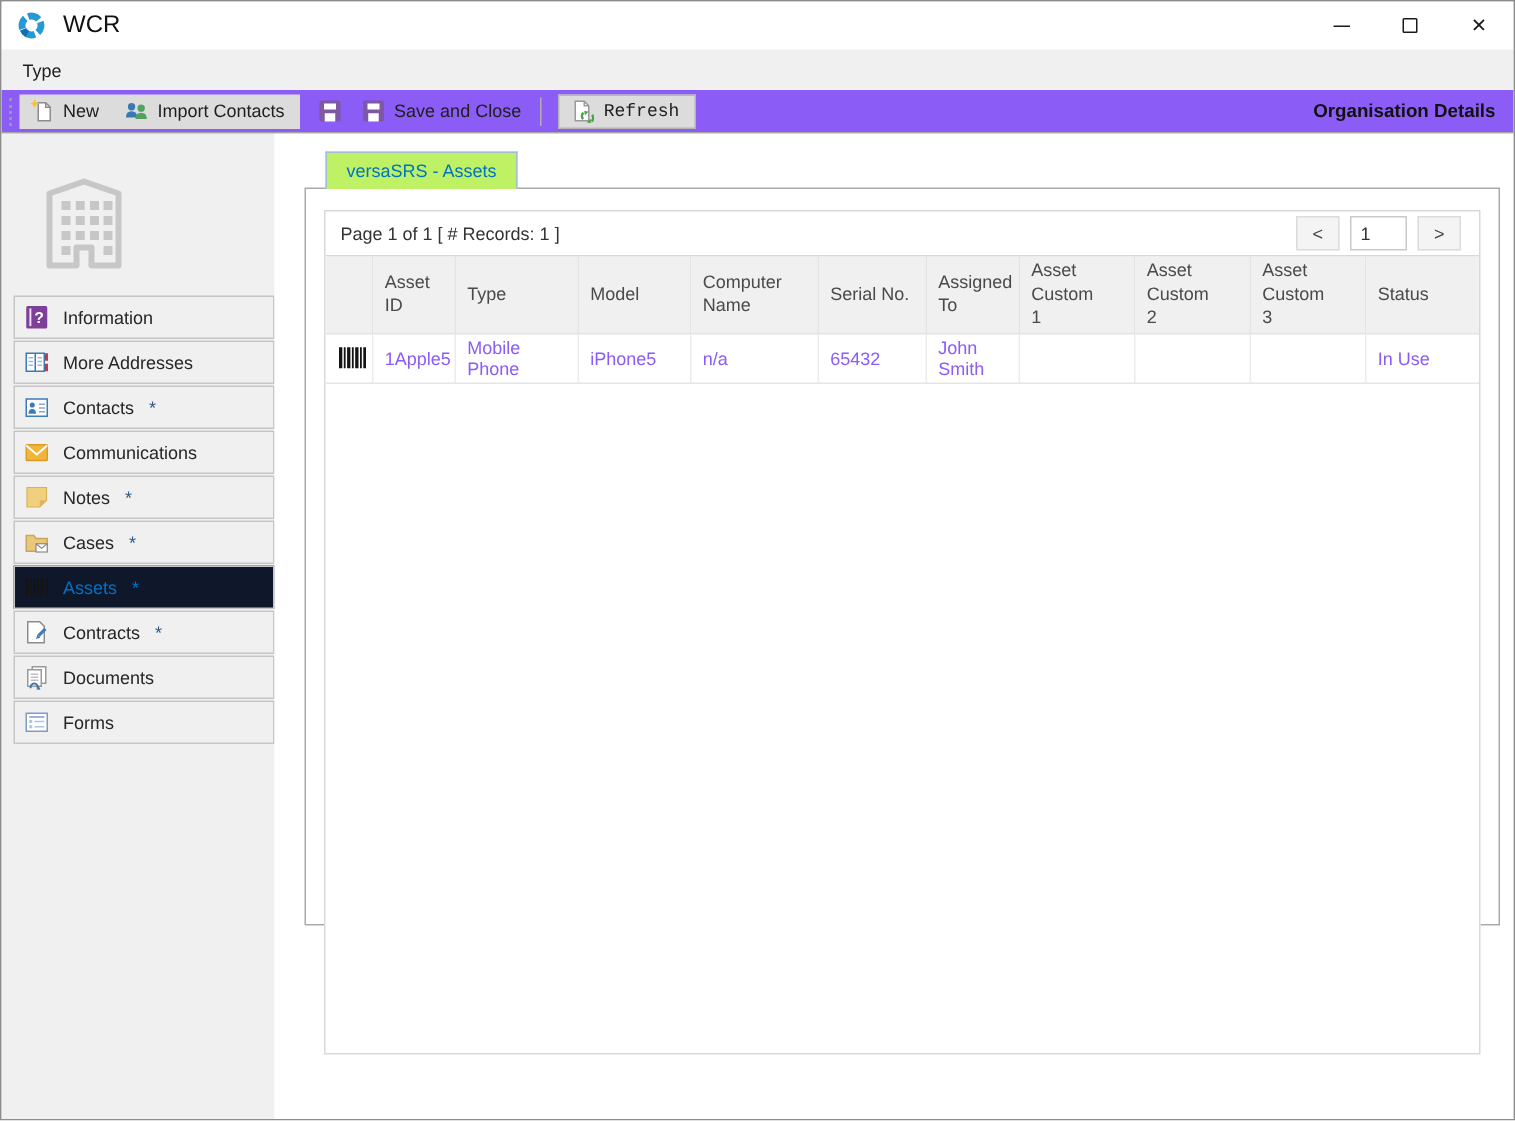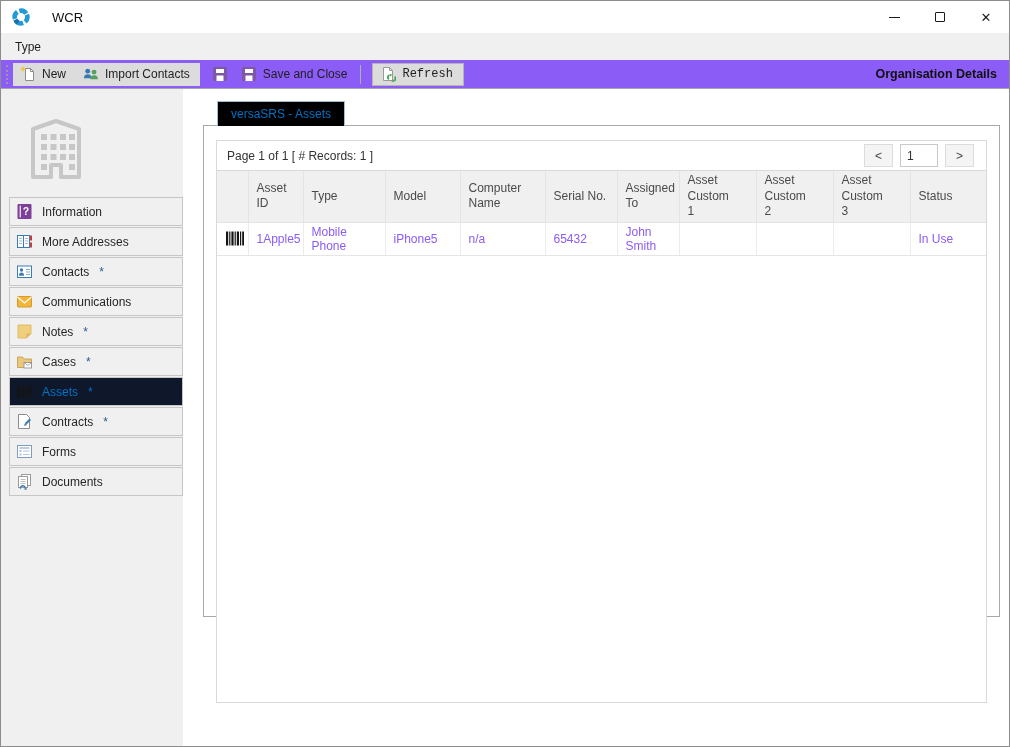--- a/index.html
+++ b/index.html
@@ -6,21 +6,21 @@
   html,body { margin:0; padding:0; background:#fff; }
   .window {
     width:1010px; height:747px; border:1px solid #8c8c8c; background:#fff;
     display:flex; flex-direction:column;
     font-family:"Liberation Sans","DejaVu Sans",sans-serif; font-size:12px; color:#1e1e1e;
     position:relative; overflow:hidden;
   }
   
   .titlebar { height:32px; background:#fff; display:flex; align-items:center; flex-shrink:0; }
   .logo { width:18px; height:18px; margin-left:11px; display:inline-flex; }
-  .title-text { margin-left:22px; font-size:13px; color:#111; }
+  .title-text { margin-left:12px; font-size:16px; color:#111; }
   .win-controls { margin-left:auto; display:flex; height:100%; }
   .win-btn { width:46px; height:100%; display:flex; align-items:center; justify-content:center; color:#1a1a1a; font-size:13px; }
   .min-glyph { display:block; width:11px; border-top:1px solid #1a1a1a; }
   .max-glyph { display:block; width:10px; height:10px; border:1px solid #1a1a1a; border-radius:1px; }
   
   .menubar { height:27px; background:#f0f0f0; display:flex; align-items:center; flex-shrink:0; }
   .menu-item { padding:0 9px; margin-left:5px; color:#1e1e1e; }
   
   .toolbar { height:29px; background:#8b5cf6; border-bottom:1px solid #a6a6a6; display:flex; align-items:center; padding-left:4px; flex-shrink:0; }
   .grip { width:2px; height:19px; border-left:2px dotted #9a9a9a; margin:0 5px 0 1px; }
@@ -38,21 +38,21 @@
   .nav { margin-top:14px; }
   .nav-item { height:29px; margin:0 0 1px 8px; border:1px solid #c6c6c6; background:#f0f0f0; display:flex; align-items:center; gap:9px; padding-left:6px; cursor:default; }
   .nav-item.selected { background:#0f172a; }
   .nav-icon { width:17px; height:17px; display:inline-flex; flex-shrink:0; }
   .nav-label { color:#262626; }
   .nav-star { color:#2d5a8c; margin-left:1px; }
   .nav-item.selected .nav-label, .nav-item.selected .nav-star { color:#0072c6; }
   
   .content { flex:1; background:#fff; padding:12px 0 0 20px; }
   .tab { display:inline-block; margin-left:14px; margin-bottom:-1px; position:relative; z-index:2;
-         padding:5px 13px; background:#000000; border:1px solid #a3bdd4; border-bottom:none; color:#0072c6; }
+         padding:5px 13px; background:#bef264; border:1px solid #a3bdd4; border-bottom:none; color:#0072c6; }
   .panel { width:797px; height:492px; border:1px solid #a9a9a9; background:#fff; position:relative; z-index:1; }
   .grid-wrap { margin:14px 12px 0 12px; height:563px; border:1px solid #d9d9d9; overflow:hidden; background:#fff; }
   .pg-bar { height:30px; border-bottom:1px solid #d9d9d9; display:flex; align-items:center; }
   .pg-summary { margin-left:10px; color:#333; }
   .pg-controls { margin-left:auto; margin-right:12px; display:flex; align-items:center; gap:7px; }
   .pg-btn { width:29px; height:23px; background:#f4f4f4; border:1px solid #dcdcdc; display:flex; align-items:center; justify-content:center; color:#444; cursor:default; }
   .pg-input { width:38px; height:23px; border:1px solid #c9c9c9; padding:0 0 0 6px; color:#333;
               font:12px "Liberation Sans","DejaVu Sans",sans-serif; }
   table.grid { border-collapse:collapse; table-layout:fixed; width:100%; }
   .grid th { background:#f0f0f0; font-weight:normal; text-align:left; color:#4a4a4a;
@@ -303,51 +303,51 @@
               <path d="M8 13 l1-3 2 2 z" fill="#3d7ab8"></path>
             </svg>
           </span>
           <span class="nav-label">Contracts</span>
           <span class="nav-star">*</span>
         </div>
 
         <div class="nav-item">
           <span class="nav-icon">
             <svg width="17" height="17" viewBox="0 0 17 17">
+              <rect x="5.5" y="1.5" width="9" height="11" fill="#fff" stroke="#9a9a9a"></rect>
+              <rect x="2.5" y="3.5" width="9" height="11" fill="#fff" stroke="#9a9a9a"></rect>
+              <g stroke="#c0c0c0">
+                  <line x1="4.5" y1="6.5" x2="9.5" y2="6.5"></line>
+                  <line x1="4.5" y1="8.5" x2="9.5" y2="8.5"></line>
+                  <line x1="4.5" y1="10.5" x2="9.5" y2="10.5"></line>
+                </g>
+              <path d="M4.5 15.8 a2.4 2.4 0 1 1 4.6 0" fill="none" stroke="#3d7ab8" stroke-width="1.4"></path>
+              <polygon points="9.8,14.2 8.2,16.6 11,16.8" fill="#3d7ab8"></polygon>
+            </svg>
+          </span>
+          <span class="nav-label">Documents</span>
+          <span class="nav-star"></span>
+        </div>
+
+        <div class="nav-item">
+          <span class="nav-icon">
+            <svg width="17" height="17" viewBox="0 0 17 17">
               <rect x="1.5" y="2.5" width="14" height="12" fill="#fff" stroke="#7e9cc0"></rect>
               <line x1="3.5" y1="5" x2="13.5" y2="5" stroke="#7e9cc0"></line>
               <g fill="#aec4da">
                   <rect x="3.5" y="7" width="2" height="2"></rect>
                   <rect x="3.5" y="10.5" width="2" height="2"></rect>
                 </g>
               <g stroke="#aec4da">
                   <line x1="7" y1="8" x2="13.5" y2="8"></line>
                   <line x1="7" y1="11.5" x2="13.5" y2="11.5"></line>
                 </g>
             </svg>
           </span>
           <span class="nav-label">Forms</span>
-          <span class="nav-star"></span>
-        </div>
-
-        <div class="nav-item">
-          <span class="nav-icon">
-            <svg width="17" height="17" viewBox="0 0 17 17">
-              <rect x="5.5" y="1.5" width="9" height="11" fill="#fff" stroke="#9a9a9a"></rect>
-              <rect x="2.5" y="3.5" width="9" height="11" fill="#fff" stroke="#9a9a9a"></rect>
-              <g stroke="#c0c0c0">
-                  <line x1="4.5" y1="6.5" x2="9.5" y2="6.5"></line>
-                  <line x1="4.5" y1="8.5" x2="9.5" y2="8.5"></line>
-                  <line x1="4.5" y1="10.5" x2="9.5" y2="10.5"></line>
-                </g>
-              <path d="M4.5 15.8 a2.4 2.4 0 1 1 4.6 0" fill="none" stroke="#3d7ab8" stroke-width="1.4"></path>
-              <polygon points="9.8,14.2 8.2,16.6 11,16.8" fill="#3d7ab8"></polygon>
-            </svg>
-          </span>
-          <span class="nav-label">Documents</span>
           <span class="nav-star"></span>
         </div>
 
       </div>
     </div>
 
     <div class="content">
       <div class="tab">versaSRS - Assets</div>
       <div class="panel">
         <div class="grid-wrap">

